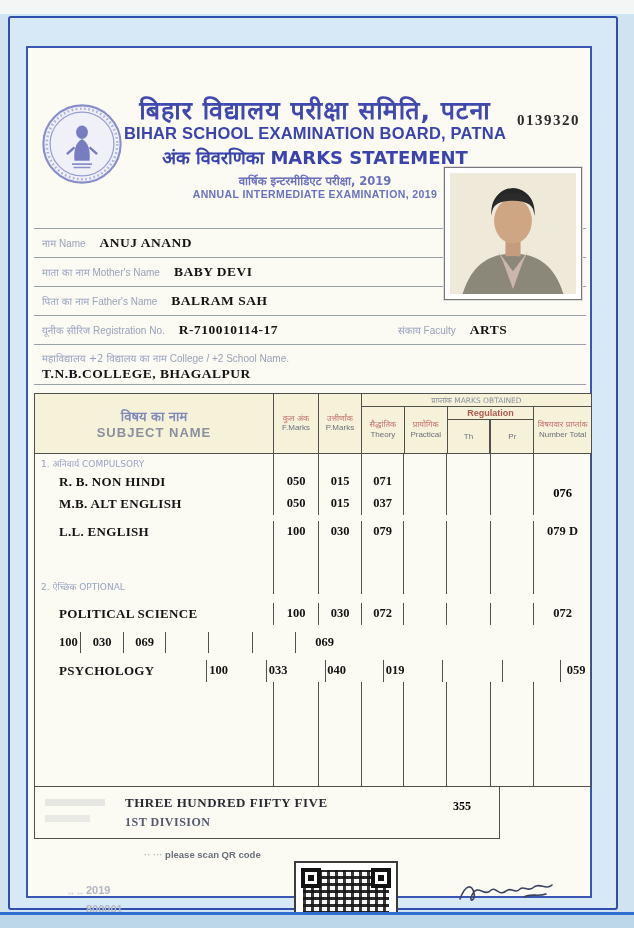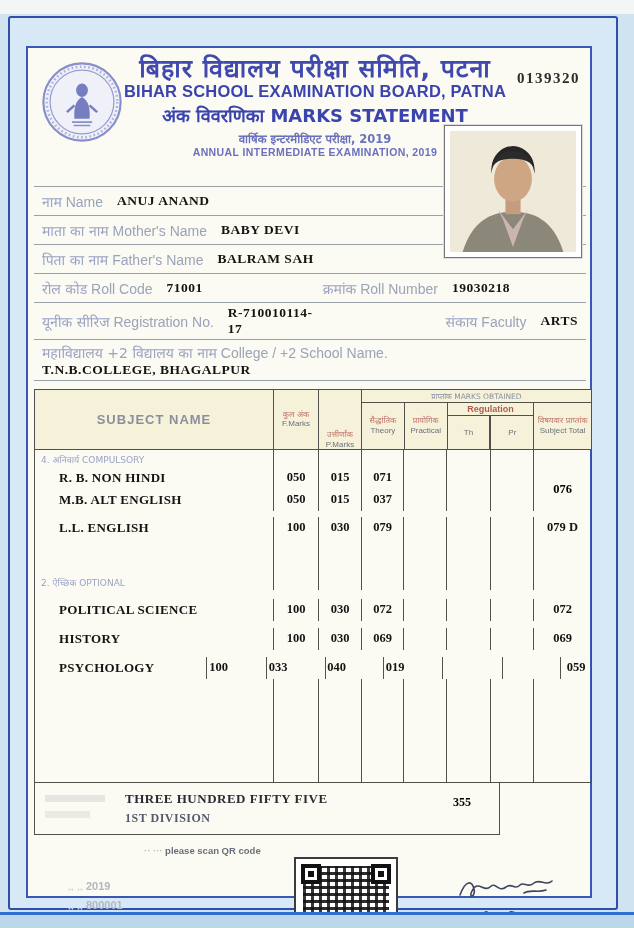--- a/index.html
+++ b/index.html
@@ -19,53 +19,53 @@
     border:2px solid #3a57b5; background:#fbfaf3; 
     padding:8px 4px 0 6px;
     position:absolute;
   }
   .hi { font-family:"DejaVu Sans", sans-serif; }
   .serif { font-family:"Liberation Serif", serif; }
 
   
   .header { position:relative; height:118px; }
   .seal { position:absolute; left:6px; top:4px; width:84px; height:92px; opacity:.8; }
-  .titles { text-align:center; padding-left:60px; padding-right:50px; }
+  .titles { text-align:center; padding-left:60px; padding-right:50px;margin-top:42px; }
   .title-hi { font-size:25px; font-weight:bold; color:#4049ae; letter-spacing:1px; line-height:1.05; }
   .title-en { font-size:16.5px; font-weight:bold; color:#3a44ac; letter-spacing:.2px; }
   .title-sub { font-size:18px; font-weight:bold; color:#3a44ac; margin-top:2px; }
   .exam-hi { font-size:11.5px; font-weight:bold; color:#6a71bd; margin-top:4px; }
   .exam-en { font-size:10.5px; font-weight:bold; color:#6a71bd; letter-spacing:.4px; }
   .serial { position:absolute; right:6px; top:14px; font-size:15px; font-weight:bold; color:#2c2c2c; letter-spacing:1.5px; }
   .hs-line { position:absolute; right:30px; bottom:-6px; font-size:12px; }
   .hs-label { color:#a9aec0; font-size:10px; margin-right:8px; }
   .hs-no { font-weight:bold; color:#111; font-size:15px; letter-spacing:1px; }
 
   
   .info { position:relative; margin-top:12px; border-top:1px solid #9aa0a8; }
   .irow { border-bottom:1px solid #9aa0a8; min-height:29px; display:flex; align-items:center; padding:2px 8px; }
-  .lbl { color:#9aa3b8; font-size:14px; white-space:nowrap; }
+  .lbl { color:#9aa3b8; font-size:10px; white-space:nowrap; }
   .lbl .hi { color:#9aa3c4; }
   .val { font-weight:bold; color:#141414; font-size:13.5px; letter-spacing:.5px; margin-left:14px; }
   .pair-gap { margin-left:120px; }
   .irow.college { display:block; padding-top:3px; min-height:34px; }
   .irow.college .val { margin-left:0; display:block; }
   .photo-box {
     position:absolute; right:4px; top:-62px; width:138px; height:133px;
     background:#fff; border:1px solid #777; padding:5px; z-index:5;
     box-shadow:0 0 0 1px #ddd;
   }
   .photo-box svg { width:100%; height:100%; display:block; }
 
   
   .mtable { margin-top:8px; border:1px solid #50504c; width:558px; }
   .hrow { display:flex; border-bottom:1px solid #50504c; background:#f6f2da; }
   .hc { border-left:1px solid #50504c; text-align:center; display:flex; flex-direction:column; justify-content:center; }
   .hc:first-child { border-left:none; }
-  .col-sub{width:238px;} .col-fm{width:45px;} .col-pm{width:43px;justify-content:flex-end;}
+  .col-sub{width:238px;} .col-fm{width:45px;} .col-pm{width:43px;}
   .col-th{width:42px;} .col-pc{width:43px;} .col-rth{width:44px;}
   .col-rpr{width:43px;} .col-tot{width:58px;}
   .h-sub-hi{ font-size:13px; color:#8089b8; font-weight:bold; }
   .h-sub-en{ font-size:13px; color:#8a8f9d; font-weight:bold; letter-spacing:1px; }
   .h-small-hi{ font-size:8px; color:#c0706a; line-height:1.1; }
   .h-small-en{ font-size:8px; color:#6b6f7c; line-height:1.15; }
   .mo-group{ width:230px; display:flex; flex-direction:column; border-left:1px solid #50504c; }
   .mo-head{ font-size:7.5px; color:#8a8f9d; text-align:center; border-bottom:1px solid #50504c; padding:1px 0; background:#f6f2da; }
   .mo-cols{ display:flex; flex:1; }
   .mo-cols .hc:first-child{ border-left:none; }
@@ -173,40 +173,35 @@
     </div>
     <div class="irow">
       <span class="lbl"><span class="hi">माता का नाम</span> <span>Mother's Name</span></span>
       <span class="val serif">BABY DEVI</span>
     </div>
     <div class="irow">
       <span class="lbl"><span class="hi">पिता का नाम</span> <span>Father's Name</span></span>
       <span class="val serif">BALRAM SAH</span>
     </div>
     <div class="irow">
-      <span class="lbl"><span class="hi">रोल कोड</span> <span>Roll Code</span></span>
-      <span class="val serif">71001</span>
-      <span class="lbl pair-gap"><span class="hi">क्रमांक</span> <span>Roll Number</span></span>
-      <span class="val serif">19030218</span>
-    </div>
-    <div class="irow">
       <span class="lbl"><span class="hi">यूनीक सीरिज</span> <span>Registration No.</span></span>
       <span class="val serif">R-710010114-17</span>
       <span class="lbl pair-gap"><span class="hi">संकाय</span> <span>Faculty</span></span>
       <span class="val serif">ARTS</span>
     </div>
     <div class="irow college">
       <span class="lbl"><span class="hi">महाविद्यालय +2 विद्यालय का नाम</span> <span>College / +2 School Name.</span></span>
       <span class="val serif">T.N.B.COLLEGE, BHAGALPUR</span>
     </div>
   </div>
 
   <div class="mtable">
     <div class="hrow" style="height:60px;">
       <div class="hc col-sub">
+        <div class="h-sub-hi hi">विषय का नाम</div>
         <div class="h-sub-en">SUBJECT NAME</div>
       </div>
       <div class="hc col-fm">
         <div class="h-small-hi hi">कुल अंक</div>
         <div class="h-small-en">F.Marks</div>
       </div>
       <div class="hc col-pm">
         <div class="h-small-hi hi">उत्तीर्णांक</div>
         <div class="h-small-en">P.Marks</div>
       </div>
@@ -223,30 +218,30 @@
           </div>
           <div class="reg-group">
             <div class="reg-head">Regulation</div>
             <div class="reg-cols">
               <div class="hc">Th</div>
               <div class="hc">Pr</div>
             </div>
           </div>
           <div class="hc col-tot" style="border-left:1px solid #50504c;">
             <div class="h-small-hi hi">विषयवार प्राप्तांक</div>
-            <div class="h-small-en">Subject Total</div>
+            <div class="h-small-en">Number Total</div>
           </div>
         </div>
       </div>
     </div>
 
     <div class="tbody">
 
       <div class="trow">
-        <div class="tc col-sub sec-title hi">4. अनिवार्य COMPULSORY</div>
+        <div class="tc col-sub sec-title hi">1. अनिवार्य COMPULSORY</div>
         <div class="tc col-fm"></div>
           <div class="tc col-pm"></div>
           <div class="tc col-th"></div>
         <div class="tc col-pc"></div>
           <div class="tc col-rth"></div>
           <div class="tc col-rpr"></div>
           <div class="tc col-tot"></div>
       </div>
 
       <div class="pair">
@@ -310,21 +305,20 @@
         <div class="tc col-sub name serif">POLITICAL SCIENCE</div>
         <div class="tc col-fm serif">100</div>
         <div class="tc col-pm serif">030</div>
         <div class="tc col-th serif">072</div>
         <div class="tc col-pc serif"></div>
         <div class="tc col-rth serif"></div>
         <div class="tc col-rpr serif"></div>
         <div class="tc col-tot serif">072</div>
       </div>
       <div class="trow" style="margin-top:7px;">
-        <div class="tc col-sub name serif">HISTORY</div>
         <div class="tc col-fm serif">100</div>
         <div class="tc col-pm serif">030</div>
         <div class="tc col-th serif">069</div>
         <div class="tc col-pc serif"></div>
         <div class="tc col-rth serif"></div>
         <div class="tc col-rpr serif"></div>
         <div class="tc col-tot serif">069</div>
       </div>
       <div class="trow" style="margin-top:7px;gap:36px;">
         <div class="tc col-sub name serif">PSYCHOLOGY</div>

